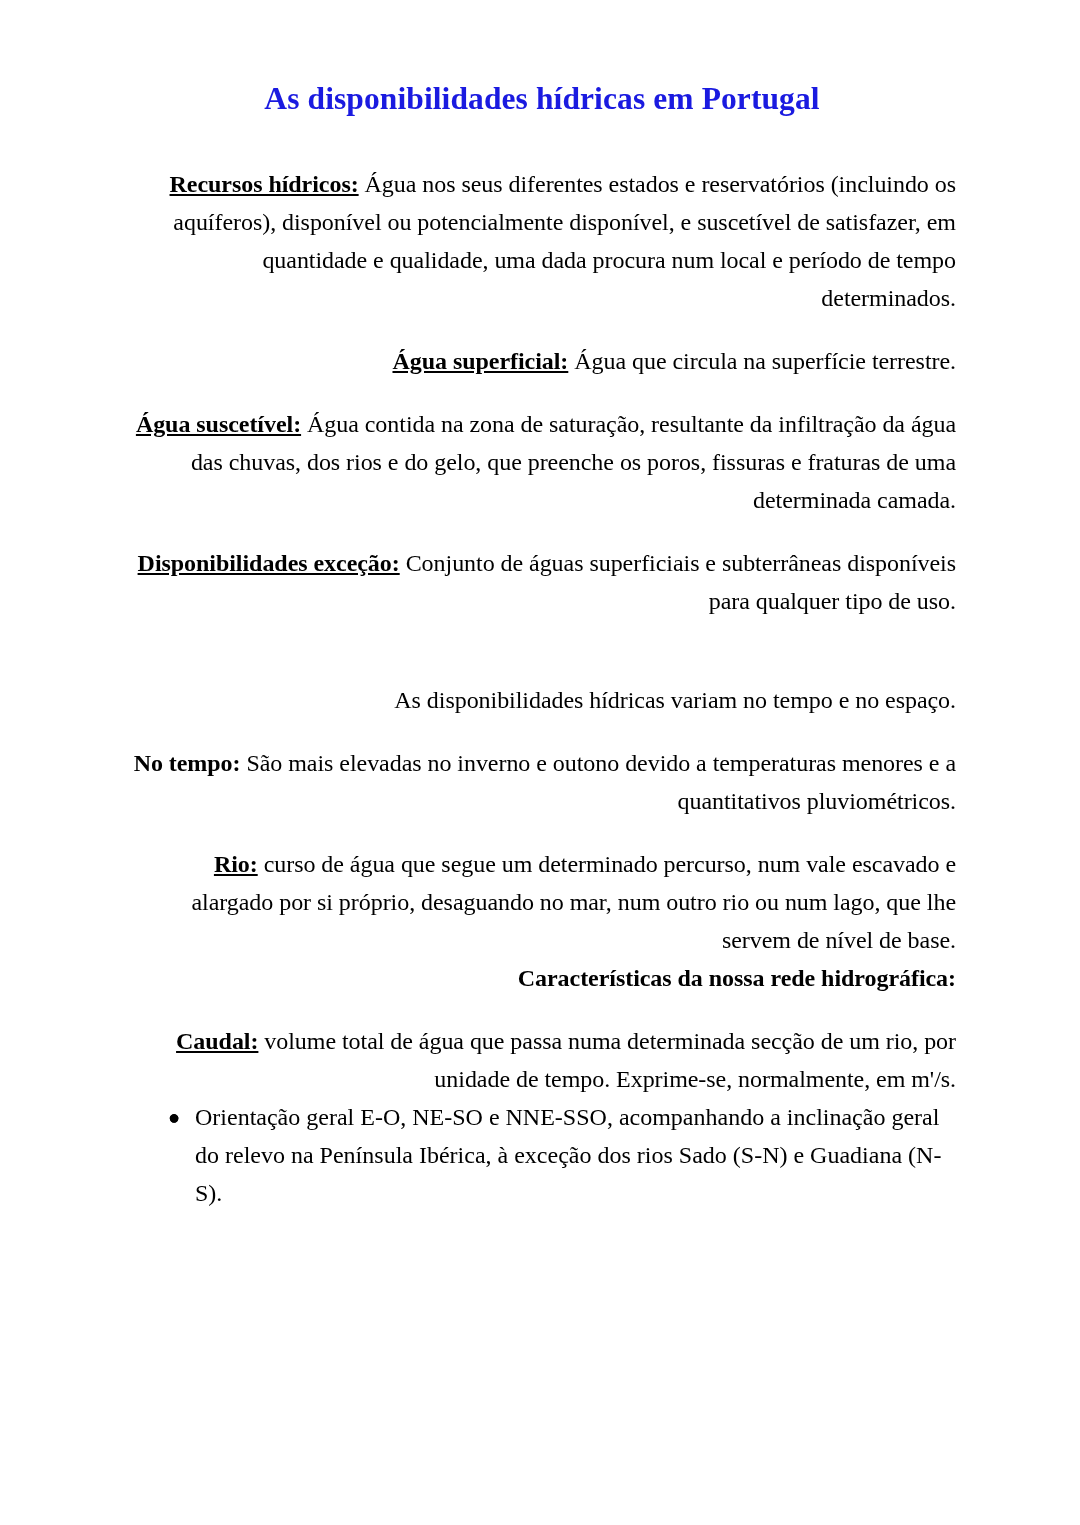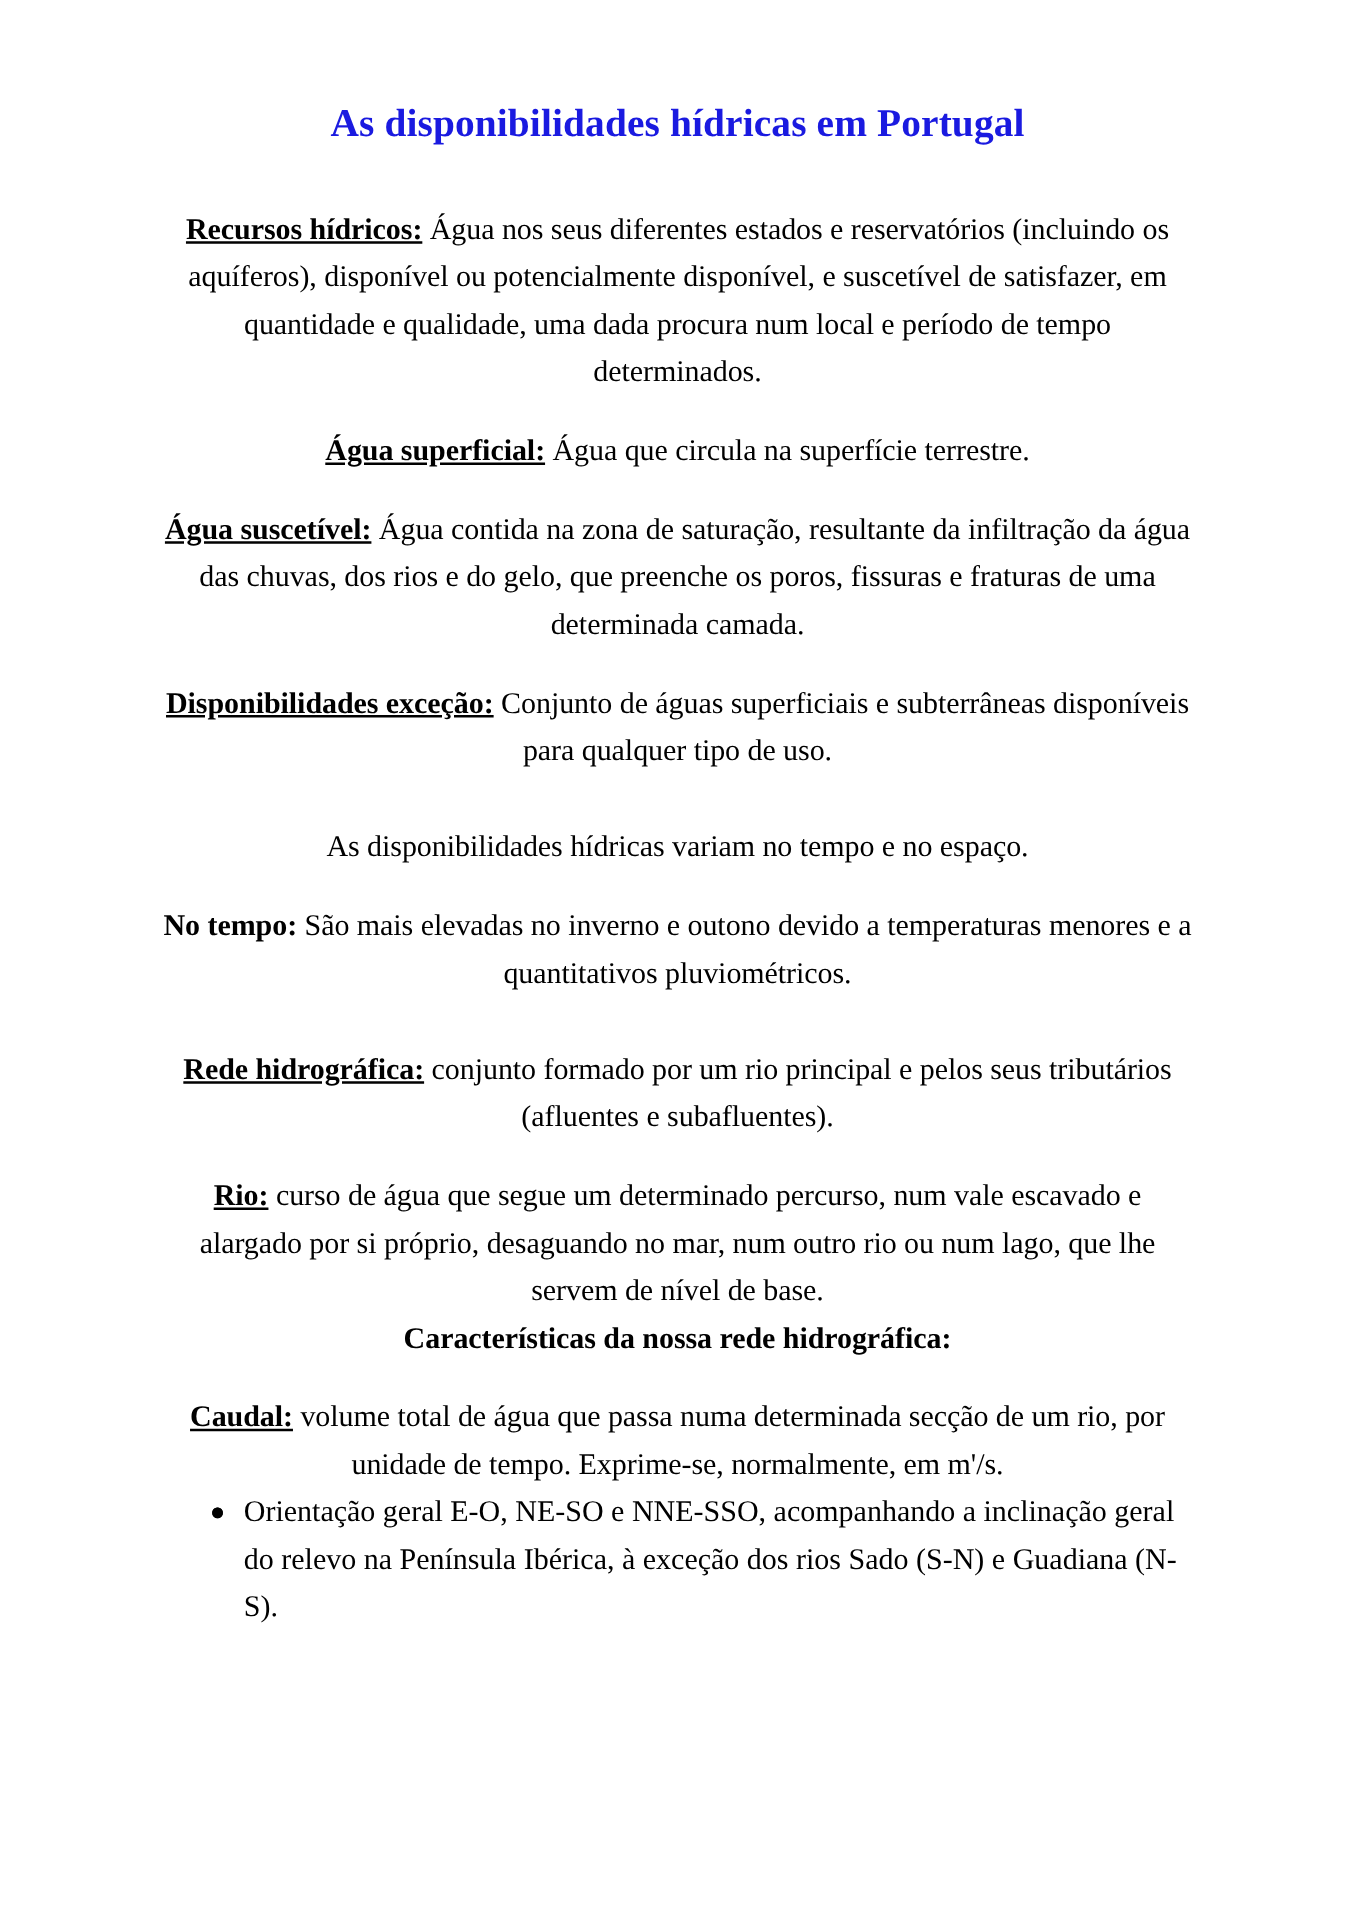--- a/index.html
+++ b/index.html
@@ -30,26 +30,26 @@
     line-height: 1.25;
     text-align: center;
     margin: 0;
     padding-top: 79px;
     letter-spacing: 0.1px;
   }
   .para {
     font-size: 24px;
     line-height: 38px;
     margin: 0;
-    text-align: center;
+    text-align: right;
     letter-spacing: -0.05px;
   }
   .gap-top-first { margin-top: 47px; }
   .gap-para { margin-top: 25px; }
-  .gap-blank { margin-top: 39px; }
+  .gap-blank { margin-top: 61px; }
   .gap-none { margin-top: 0; }
 
   .term {
     font-weight: bold;
     text-decoration: underline;
     text-underline-offset: 2px;
   }
   .term-nounderline {
     font-weight: bold;
   }
@@ -101,23 +101,20 @@
       <span class="term">Disponibilidades exceção:</span><span> Conjunto de águas superficiais e subterrâneas disponíveis para qualquer tipo de uso.</span>
     </p>
 
     <p class="para gap-blank">As disponibilidades hídricas variam no tempo e no espaço.</p>
 
     <p class="para gap-para">
       <span class="term-nounderline">No tempo:</span><span> São mais elevadas no inverno e outono devido a temperaturas menores e a quantitativos pluviométricos.</span>
     </p>
 
 
-    <p class="para gap-blank">
-      <span class="term">Rede hidrográfica:</span><span> conjunto formado por um rio principal e pelos seus tributários (afluentes e subafluentes).</span>
-    </p>
 
     <p class="para gap-para">
       <span class="term">Rio:</span><span> curso de água que segue um determinado percurso, num vale escavado e alargado por si próprio, desaguando no mar, num outro rio ou num lago, que lhe servem de nível de base.</span>
     </p>
 
     <p class="para gap-none heading-bold">Características da nossa rede hidrográfica:</p>
 
     <p class="para gap-para">
       <span class="term">Caudal:</span><span> volume total de água que passa numa determinada secção de um rio, por unidade de tempo. Exprime-se, normalmente, em m'/s.</span>
     </p>

